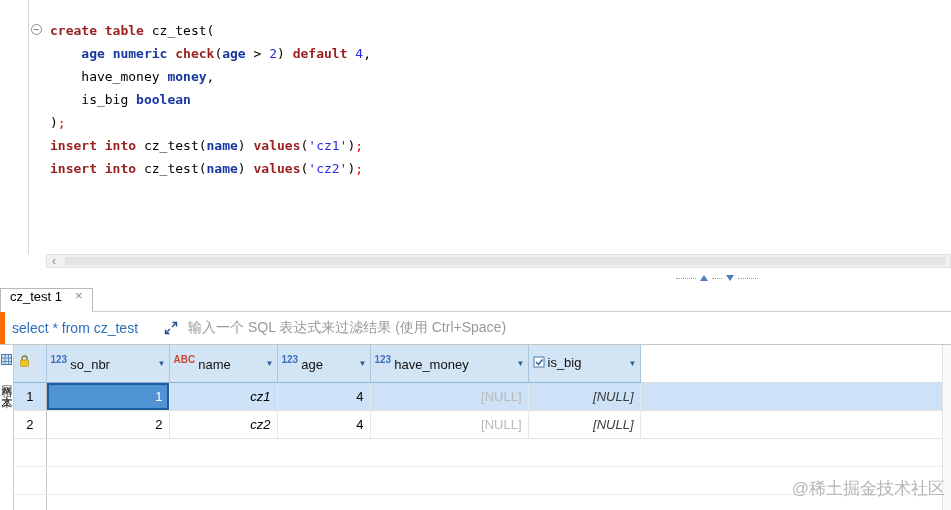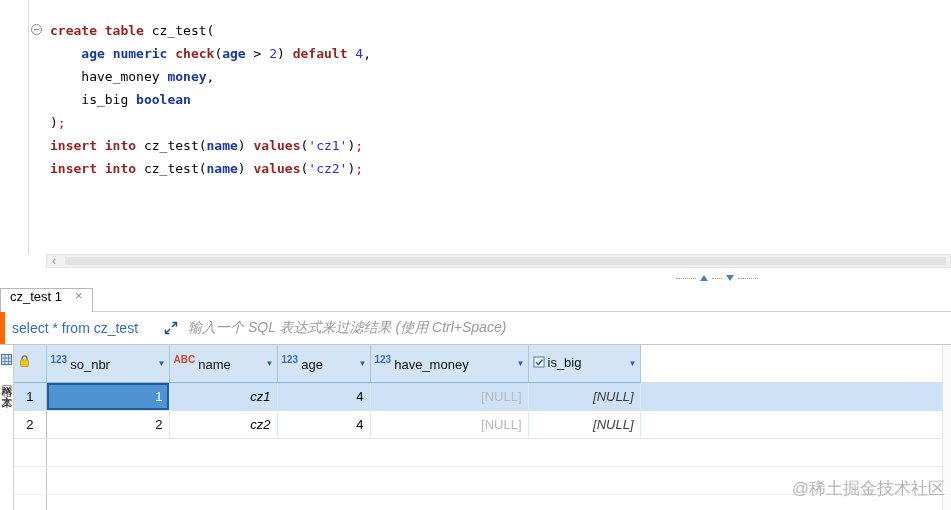--- a/index.html
+++ b/index.html
@@ -43,21 +43,21 @@
   .tab{position:absolute;left:0;top:0;height:24px;display:inline-flex;gap:13px;padding:0 9px;
        background:#fff;border:1px solid #b9b9b9;border-bottom:none;font-size:13px;box-sizing:border-box;}
   .tab-close{color:#8a8a8a;font-size:13px;line-height:1;}
 
   
   .filterbar{position:absolute;top:312px;left:0;width:951px;height:33px;background:#fff;
              border-bottom:1px solid #c6c6c6;box-sizing:border-box;display:flex;align-items:center;text-align:center;}
   .panel-indicator{width:5px;height:100%;background:#ff6a00;flex:none;}
   .filter-query{margin-left:7px;font-size:14px;color:#2d6fbc;white-space:nowrap;}
   .expand-icon{margin-left:26px;flex:none;display:flex;}
-  .filter-placeholder{margin-left:10px;font-size:14px;color:#9a9a9a;font-style:italic;white-space:nowrap;}
+  .filter-placeholder{margin-left:10px;font-size:14px;color:#9a9a9a;white-space:nowrap;}
 
   
   .results{position:absolute;top:345px;left:0;width:951px;height:165px;display:flex;background:#fff;}
   .side{width:14px;flex:none;background:#fff;border-right:1px solid #cfcfcf;box-sizing:border-box;
         display:flex;flex-direction:column;align-items:center;}
   .side-grid-icon{margin-top:6px;}
   .side-tab{writing-mode:vertical-rl;font-size:11px;color:#333;margin-top:8px;letter-spacing:1px;}
   .gridwrap{flex:1;overflow:hidden;}
   .vscroll{width:8px;flex:none;background:#fafafa;border-left:1px solid #e4e4e4;}
 

